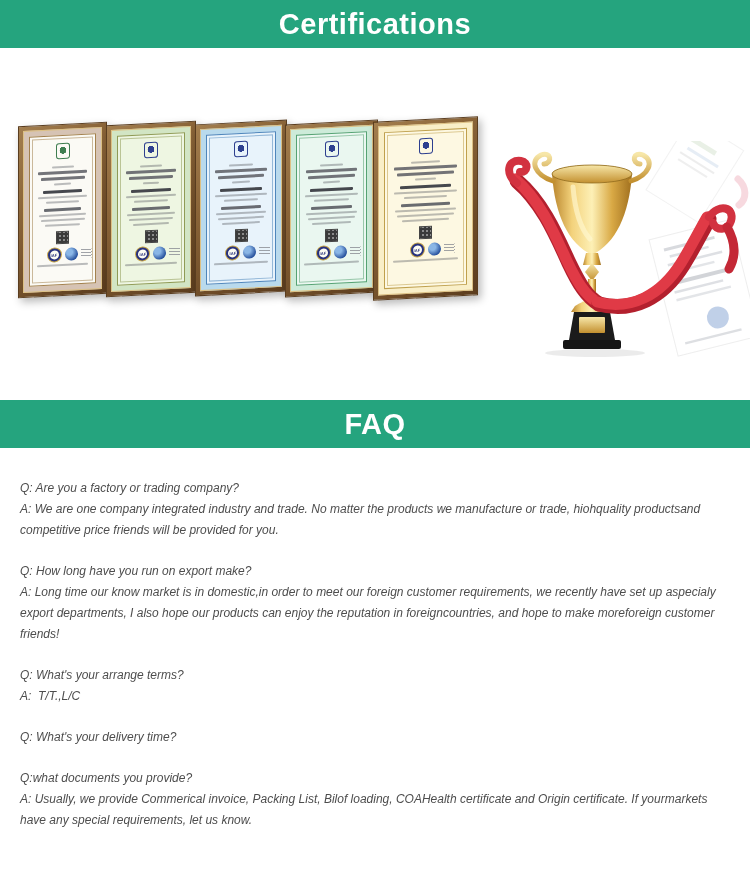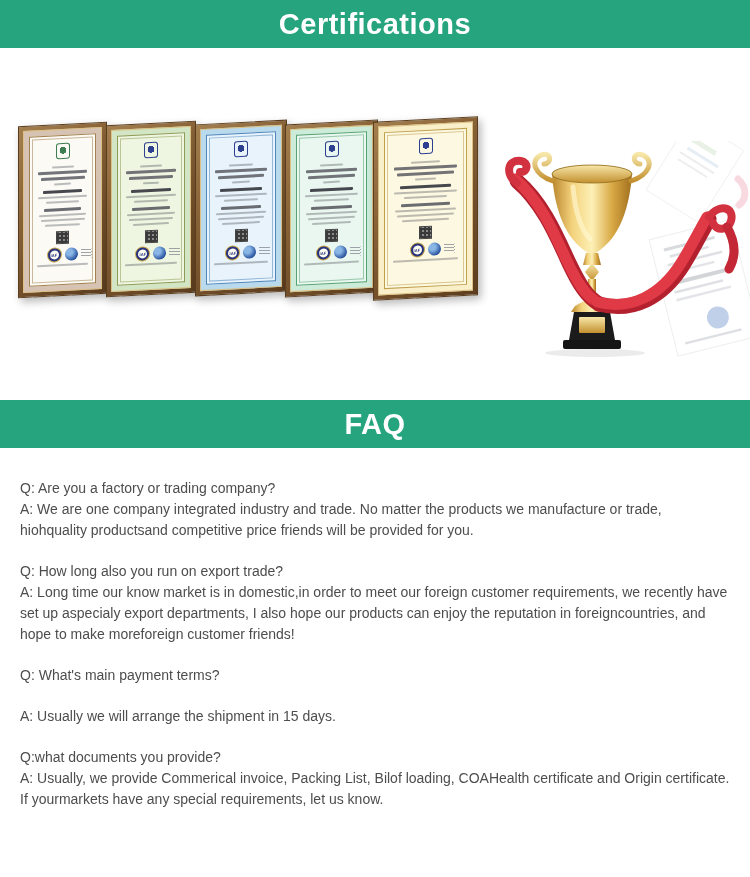--- a/index.html
+++ b/index.html
@@ -84,21 +84,21 @@
     background:radial-gradient(circle at 35% 35%, #8ab6e6 0 25%, #2b55a0 70%);
   }
   .seal-cnas::after{
     content:'';position:absolute;left:16px;top:2px;width:11px;height:9px;
     background:repeating-linear-gradient(#8a8d94 0 1px, transparent 1px 3px);
     opacity:.8;
   }
   .trophy-wrap{position:absolute;left:495px;top:93px;width:260px;height:222px;}
   
   .faq-list{
-    padding:30px 20px 24px;color:#4d4d4d;font-size:14px;line-height:21px;
+    padding:30px 20px 24px;color:#4d4d4d;font-size:12px;line-height:21px;font-style:italic;
   }
   .qa{margin-bottom:20px;}
   .qa:last-child{margin-bottom:12px;}
   .qa .q,.qa .a{white-space:pre-wrap;}
 </style>
 </head>
 <body>
 
 <div class="banner">
   <h1>Certifications</h1>
@@ -317,26 +317,27 @@
 <div class="banner">
   <h1>FAQ</h1>
 </div>
 
 <div class="faq-list">
   <div class="qa">
     <div class="q">Q: Are you a factory or trading company?</div>
     <div class="a">A: We are one company integrated industry and trade. No matter the products we manufacture or trade, hiohquality productsand competitive price friends will be provided for you.</div>
   </div>
   <div class="qa">
-    <div class="q">Q: How long also you run on export trade?</div>
+    <div class="q">Q: How long have you run on export make?</div>
     <div class="a">A: Long time our know market is in domestic,in order to meet our foreign customer requirements, we recently have set up aspecialy export departments, I also hope our products can enjoy the reputation in foreigncountries, and hope to make moreforeign customer friends!</div>
   </div>
   <div class="qa">
-    <div class="q">Q: What's main payment terms?</div>
-  </div>
-  <div class="qa">
-    <div class="a">A: Usually we will arrange the shipment in 15 days.</div>
+    <div class="q">Q: What's your arrange terms?</div>
+    <div class="a">A:  T/T.,L/C</div>
+  </div>
+  <div class="qa">
+    <div class="q">Q: What's your delivery time?</div>
   </div>
   <div class="qa">
     <div class="q">Q:what documents you provide?</div>
     <div class="a">A: Usually, we provide Commerical invoice, Packing List, Bilof loading, COAHealth certificate and Origin certificate. If yourmarkets have any special requirements, let us know.</div>
   </div>
 </div>
 
 </body></html>

